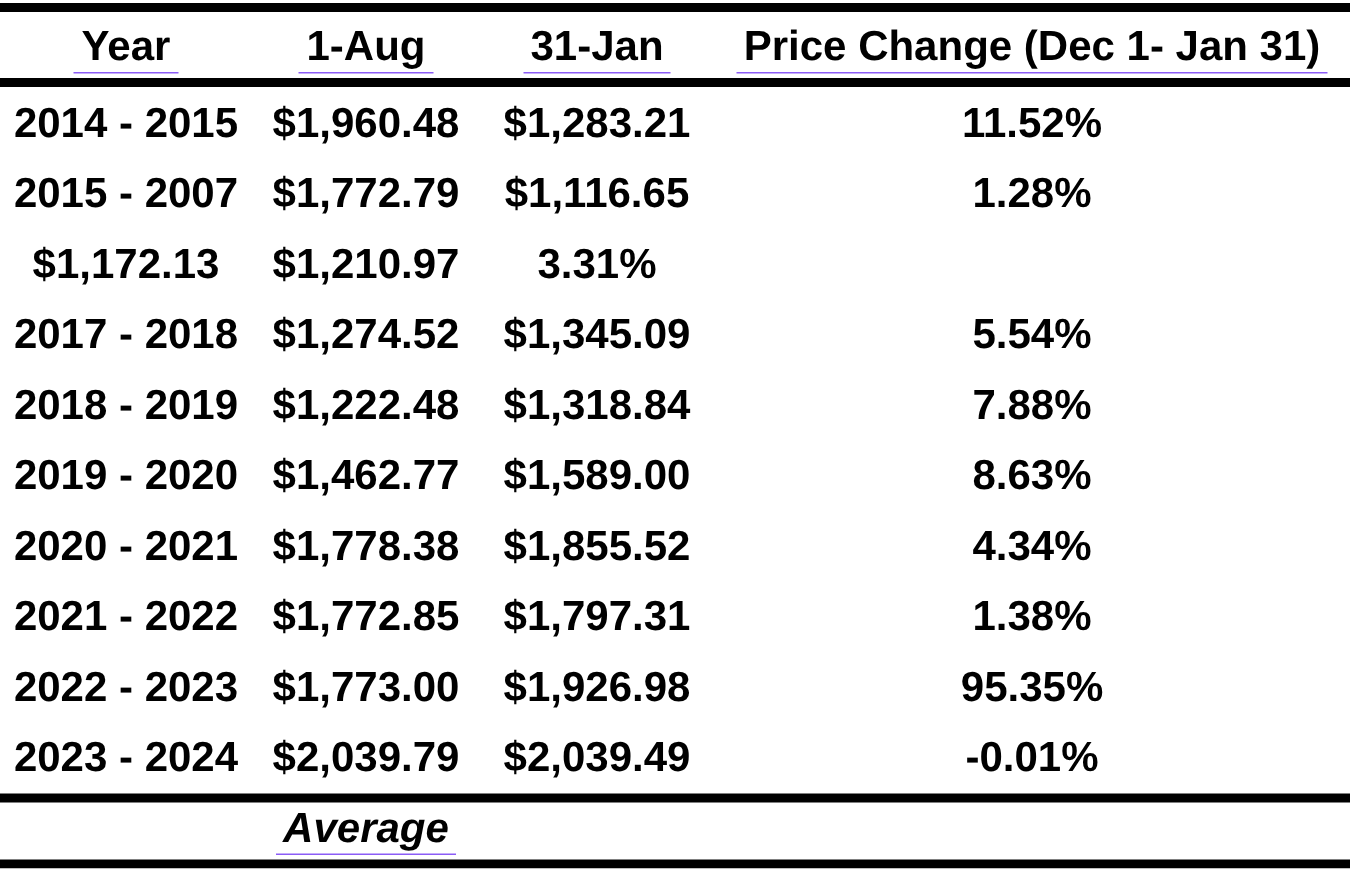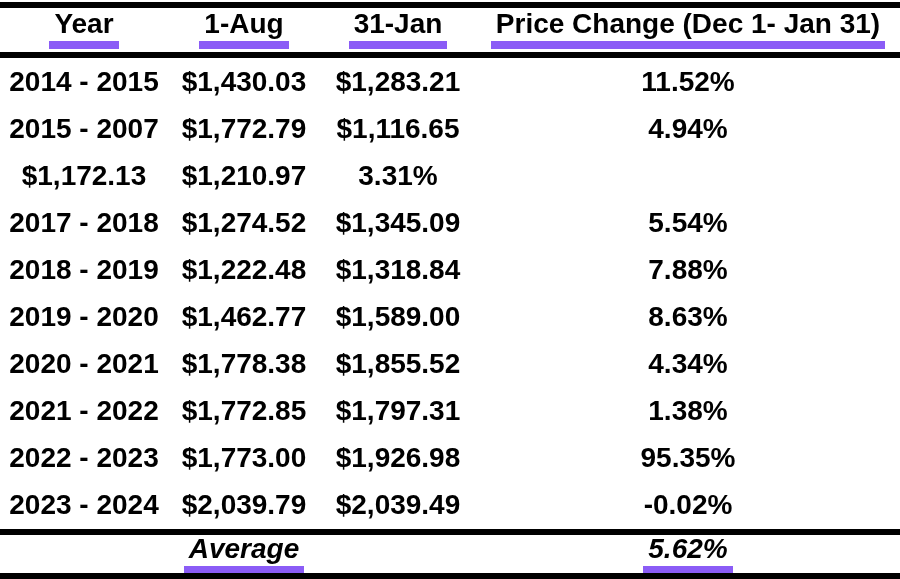--- a/index.html
+++ b/index.html
@@ -40,21 +40,21 @@
   }
   .header-row {
     flex: none;
     height: 44px;
     align-items: end;
     padding-bottom: 3px;
     box-sizing: border-box;
   }
   .u {
     display: inline-block;
-    border-bottom: 8px solid #8b5cf6;
+    border-bottom: 1px solid #8b5cf6;
     padding: 0 5px 3px 5px;
   }
   .data-rows {
     flex: 1 1 auto;
     display: flex;
     flex-direction: column;
   }
   .data-rows .grid-row {
     flex: 1 1 auto;
     align-items: center;
@@ -81,30 +81,30 @@
     <div class="cell"><span class="u">31-Jan</span></div>
     <div class="cell"><span class="u">Price Change (Dec 1- Jan 31)</span></div>
   </div>
 
   <div class="hr"></div>
 
   <div class="data-rows">
 
     <div class="grid-row">
       <div class="cell">2014 - 2015</div>
-      <div class="cell">$1,430.03</div>
+      <div class="cell">$1,960.48</div>
       <div class="cell">$1,283.21</div>
       <div class="cell">11.52%</div>
     </div>
 
     <div class="grid-row">
       <div class="cell">2015 - 2007</div>
       <div class="cell">$1,772.79</div>
       <div class="cell">$1,116.65</div>
-      <div class="cell">4.94%</div>
+      <div class="cell">1.28%</div>
     </div>
 
     <div class="grid-row">
       <div class="cell">$1,172.13</div>
       <div class="cell">$1,210.97</div>
       <div class="cell">3.31%</div>
     </div>
 
     <div class="grid-row">
       <div class="cell">2017 - 2018</div>
@@ -145,30 +145,29 @@
       <div class="cell">2022 - 2023</div>
       <div class="cell">$1,773.00</div>
       <div class="cell">$1,926.98</div>
       <div class="cell">95.35%</div>
     </div>
 
     <div class="grid-row">
       <div class="cell">2023 - 2024</div>
       <div class="cell">$2,039.79</div>
       <div class="cell">$2,039.49</div>
-      <div class="cell">-0.02%</div>
+      <div class="cell">-0.01%</div>
     </div>
 
 
   </div>
 
   <div class="hr"></div>
 
   <div class="grid-row footer-row">
     <div class="cell"></div>
     <div class="cell"><span class="u">Average</span></div>
     <div class="cell"></div>
-    <div class="cell"><span class="u">5.62%</span></div>
   </div>
 
   <div class="hr"></div>
 
 </div>
 
 </body></html>

